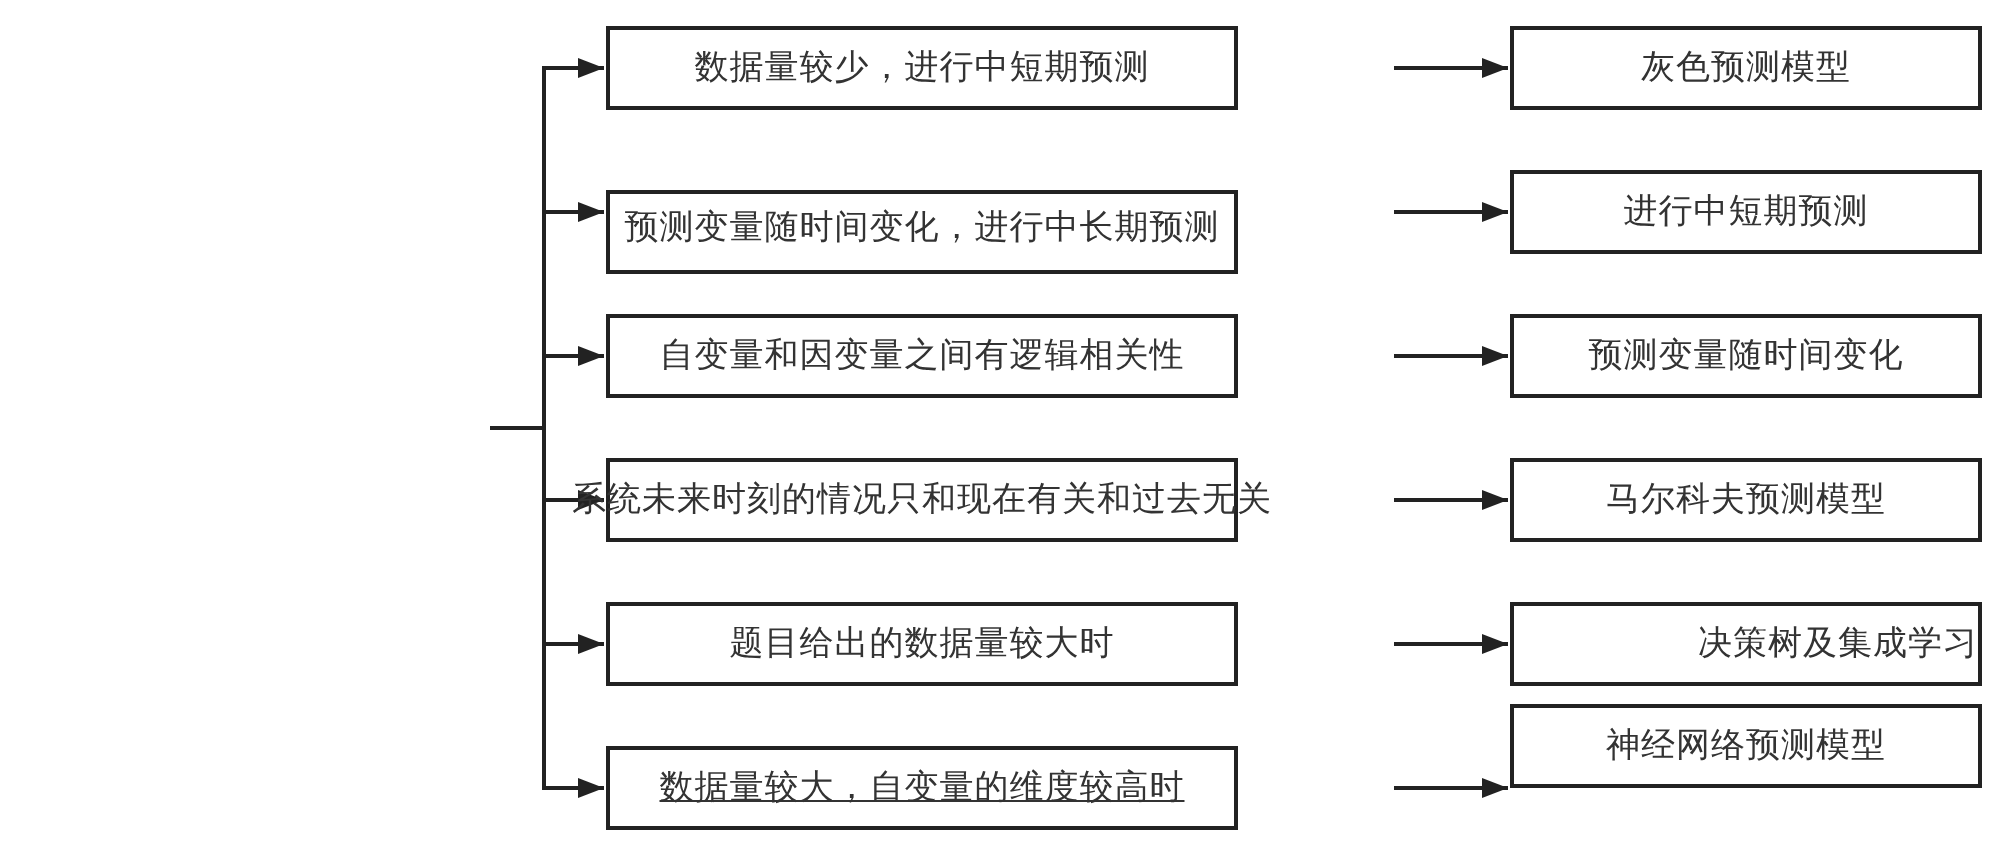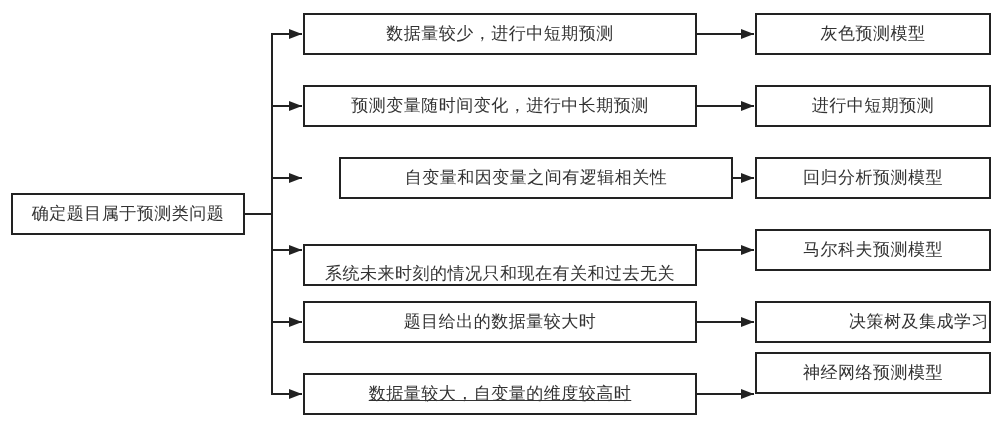--- a/index.html
+++ b/index.html
@@ -31,21 +31,21 @@
     align-items: center;
     justify-content: center;
     text-align: center;
     color: #333333;
     font-size: 17px;
     line-height: 1.2;
     letter-spacing: 0.5px;
     white-space: nowrap;
   }
   .root-box  { left: 11px;  top: 193px; width: 234px; height: 42px; }
-  .cond-box  { left: 303px; width: 394px; height: 42px; }
+  .cond-box  { left: 303px; width: 316px; height: 42px; }
   .model-box { left: 755px; width: 236px; height: 42px; }
 </style>
 </head>
 <body>
 
 <div class="canvas">
 
   <svg class="connectors" viewBox="0 0 1000 432" xmlns="http://www.w3.org/2000/svg">
     <defs>
       <marker id="arrowhead" markerUnits="userSpaceOnUse" markerWidth="14" markerHeight="12" refX="13" refY="5" orient="auto">
@@ -63,44 +63,41 @@
         <path d="M697 178 H754" stroke="#222222" marker-end="url(#arrowhead)"></path>
         <path d="M272 250 H302" stroke="#222222" marker-end="url(#arrowhead)"></path>
         <path d="M697 250 H754" stroke="#222222" marker-end="url(#arrowhead)"></path>
         <path d="M272 322 H302" stroke="#222222" marker-end="url(#arrowhead)"></path>
         <path d="M697 322 H754" stroke="#222222" marker-end="url(#arrowhead)"></path>
         <path d="M272 394 H302" stroke="#222222" marker-end="url(#arrowhead)"></path>
         <path d="M697 394 H754" stroke="#222222" marker-end="url(#arrowhead)"></path>
       </g>
   </svg>
 
-  <div class="box root-box">
-    <span>确定题目属于预测类问题</span>
-  </div>
 
   <div id="rows">
       <div class="box cond-box" style="top: 13px;">
         <span>数据量较少，进行中短期预测</span>
       </div>
       <div class="box model-box" style="top: 13px;">
         <span>灰色预测模型</span>
       </div>
-      <div class="box cond-box" style="top: 85px;">
+      <div class="box cond-box" style="top: 95px; font-family: Liberation Mono, monospace;">
         <span>预测变量随时间变化，进行中长期预测</span>
       </div>
       <div class="box model-box" style="top: 85px;">
         <span>进行中短期预测</span>
       </div>
-      <div class="box cond-box" style="top: 157px; margin-left: 36px;">
+      <div class="box cond-box" style="top: 157px;">
         <span>自变量和因变量之间有逻辑相关性</span>
       </div>
       <div class="box model-box" style="top: 157px;">
-        <span>回归分析预测模型</span>
+        <span>预测变量随时间变化</span>
       </div>
-      <div class="box cond-box" style="top: 244px; align-items: flex-end;">
+      <div class="box cond-box" style="top: 229px;">
         <span>系统未来时刻的情况只和现在有关和过去无关</span>
       </div>
       <div class="box model-box" style="top: 229px;">
         <span>马尔科夫预测模型</span>
       </div>
       <div class="box cond-box" style="top: 301px;">
         <span>题目给出的数据量较大时</span>
       </div>
       <div class="box model-box" style="top: 301px; justify-content: flex-end;">
         <span>决策树及集成学习</span>

